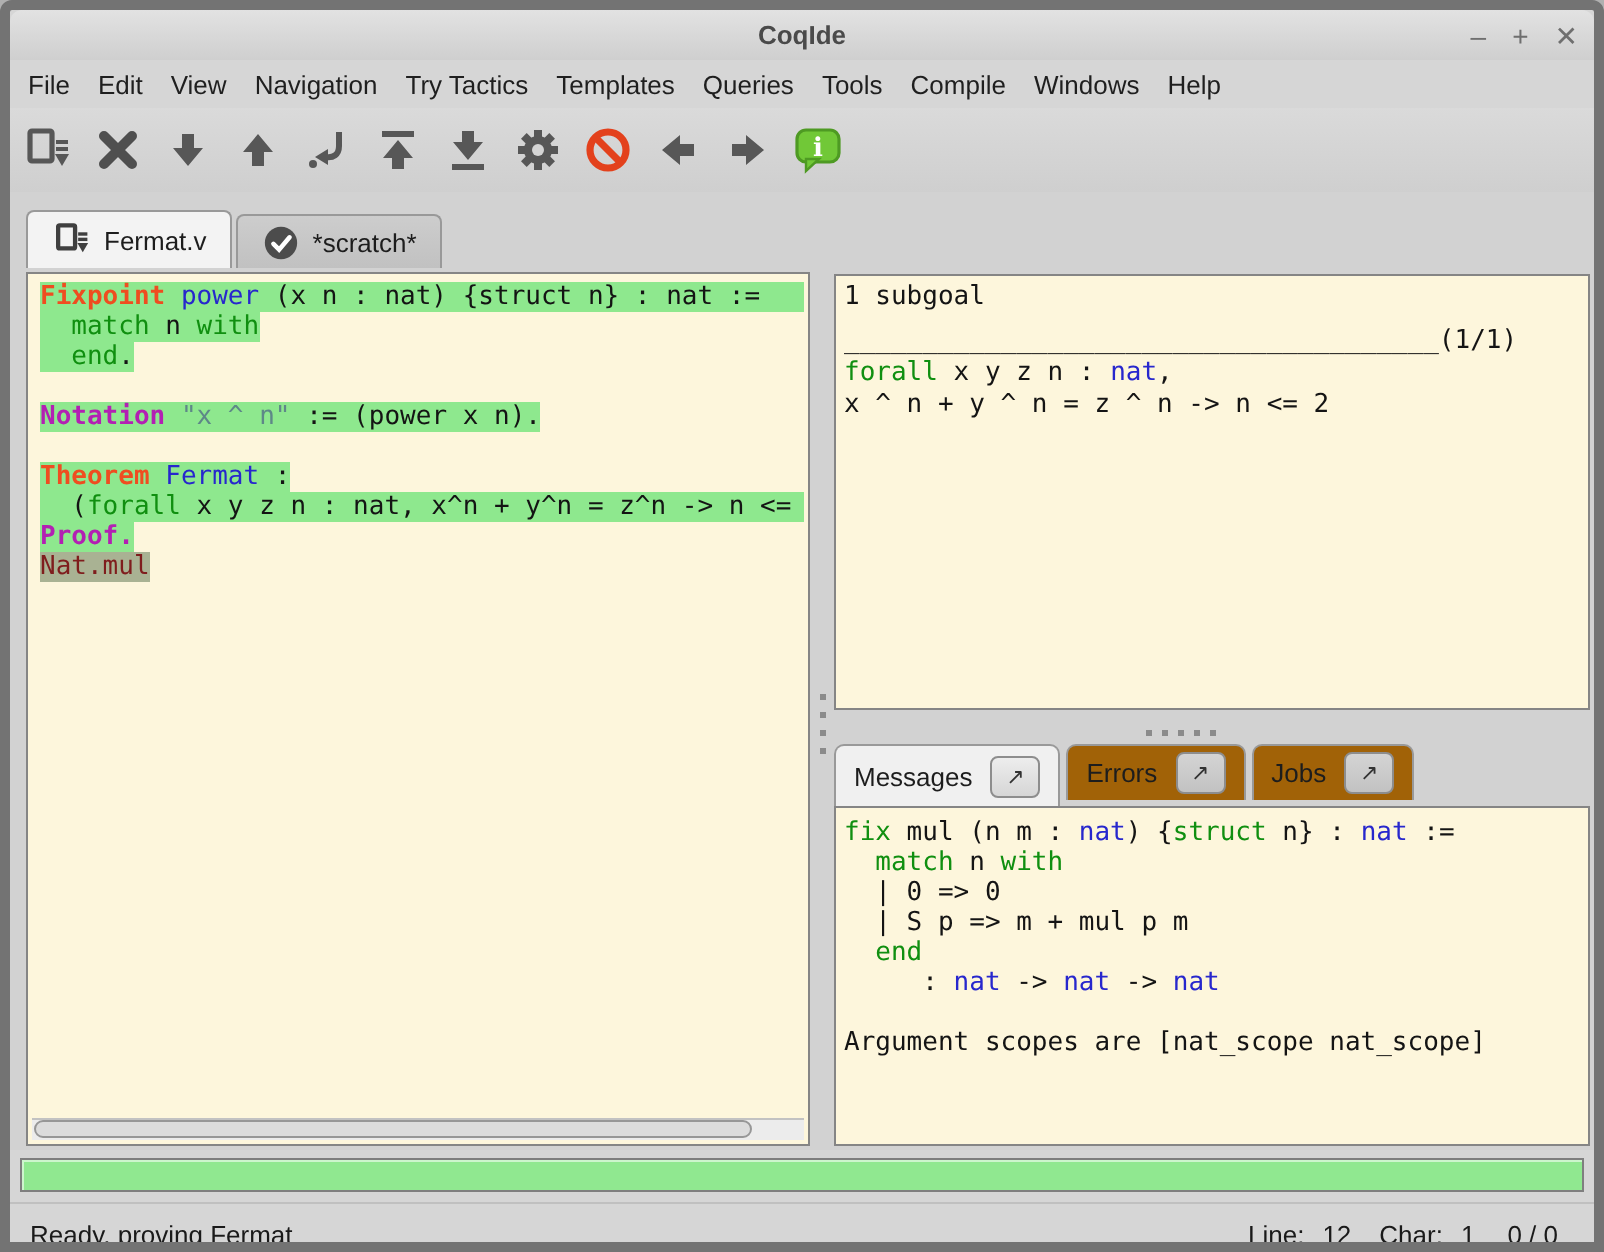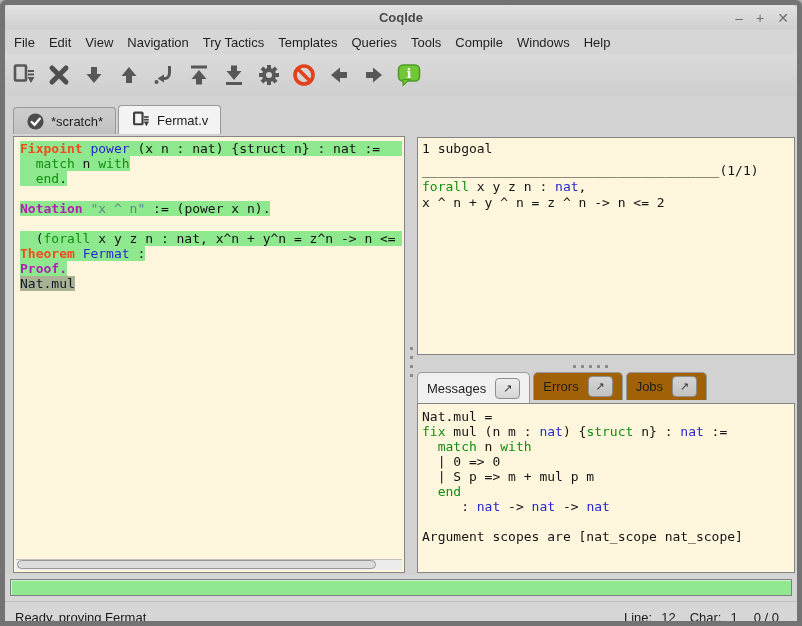--- a/index.html
+++ b/index.html
@@ -65,21 +65,21 @@
   .code-line.full{background:var(--processed-highlight);}
   .hl-text{background:var(--processed-highlight);}
   .hl-sel{background:var(--selection-bg);}
   .c-plain{color:#141414;}
   .c-kw{color:var(--keyword-green);}
   .c-decl{color:var(--decl-orange);font-weight:bold;}
   .c-ident{color:var(--ident-blue);}
   .c-type{color:var(--ident-blue);}
   .c-notation{color:var(--notation-purple);font-weight:bold;}
   .c-str{color:var(--string-teal);}
-  .c-sel{color:#0f172a;}
+  .c-sel{color:#7f1d1d;}
 
   
   .progress-row{height:26px;padding:4px 5px;box-sizing:border-box;background:#d6d6d6;}
   .progress-bar{height:17px;background:var(--progress-green);border:1px solid #7f7f7f;
     box-shadow:inset 1px 1px 0 rgba(255,255,255,.55);box-sizing:border-box;}
   .statusbar{height:30px;display:flex;align-items:center;padding:0 10px;font-size:13px;color:#1a1a1a;
     border-top:1px solid #c0c0c0;background:#d6d6d6;}
   .statusbar .spacer{flex:1;}
   .pos-label{margin-left:14px;}
   .pos-val{margin-left:9px;}
@@ -189,50 +189,50 @@
     <span class="tbtn">
       <svg width="26" height="26" viewBox="0 0 26 26">
         <rect x="2.5" y="3" width="21" height="16" rx="4.5" fill="#71c837" stroke="#4e9a23" stroke-width="1.6"></rect>
         <polygon points="7,17.5 7,23.5 13.5,17.5" fill="#71c837" stroke="#4e9a23" stroke-width="1.2"></polygon>
         <text x="13" y="16" text-anchor="middle" font-size="13" font-weight="bold" fill="#ffffff" font-family="DejaVu Serif, serif">i</text>
       </svg>
     </span>
   </div>
 
   <div class="tabbar">
-    <div class="tab inactive">
-      <svg width="19" height="19" viewBox="0 0 20 20">
-        <circle cx="10" cy="10" r="8.5" fill="#4c4c4c"></circle>
-        <path d="M6 10.5 L9 13.5 L14.5 7" fill="none" stroke="#ffffff" stroke-width="2.4" stroke-linecap="round"></path>
-      </svg>
-      <span>*scratch*</span>
-    </div>
     <div class="tab active">
       <svg width="20" height="20" viewBox="0 0 26 26">
         <rect x="4" y="3.5" width="11" height="15" rx="1" fill="none" stroke="#3f3f3f" stroke-width="2.8"></rect>
         <rect x="17" y="8" width="6" height="2.2" fill="#3f3f3f"></rect>
         <rect x="17" y="11.5" width="6" height="2.2" fill="#3f3f3f"></rect>
         <polygon points="16.5,15 23.5,15 20,21" fill="#3f3f3f"></polygon>
       </svg>
       <span>Fermat.v</span>
+    </div>
+    <div class="tab inactive">
+      <svg width="19" height="19" viewBox="0 0 20 20">
+        <circle cx="10" cy="10" r="8.5" fill="#4c4c4c"></circle>
+        <path d="M6 10.5 L9 13.5 L14.5 7" fill="none" stroke="#ffffff" stroke-width="2.4" stroke-linecap="round"></path>
+      </svg>
+      <span>*scratch*</span>
     </div>
   </div>
 
   <div class="main">
 
     <div class="pane editor-pane">
       <div class="editor-code">
           <div class="code-line full"><span><span class="c-decl">Fixpoint</span><span class="c-plain"> </span><span class="c-ident">power</span><span class="c-plain"> (x n : nat) {struct n} : nat :=</span></span></div>
           <div class="code-line"><span class="hl-text"><span class="c-plain">  </span><span class="c-kw">match</span><span class="c-plain"> n </span><span class="c-kw">with</span></span></div>
           <div class="code-line"><span class="hl-text"><span class="c-plain">  </span><span class="c-kw">end</span><span class="c-plain">.</span></span></div>
           <div class="code-line">&nbsp;</div>
           <div class="code-line"><span class="hl-text"><span class="c-notation">Notation</span><span class="c-plain"> </span><span class="c-str">"x ^ n"</span><span class="c-plain"> := (power x n).</span></span></div>
           <div class="code-line">&nbsp;</div>
+          <div class="code-line"><span class="hl-text"><span class="c-decl">Theorem</span><span class="c-plain"> </span><span class="c-ident">Fermat</span><span class="c-plain"> :</span></span></div>
           <div class="code-line full"><span><span class="c-plain">  (</span><span class="c-kw">forall</span><span class="c-plain"> x y z n : nat, x^n + y^n = z^n -&gt; n &lt;=</span></span></div>
-          <div class="code-line"><span class="hl-text"><span class="c-decl">Theorem</span><span class="c-plain"> </span><span class="c-ident">Fermat</span><span class="c-plain"> :</span></span></div>
           <div class="code-line"><span class="hl-text"><span class="c-notation">Proof.</span></span></div>
           <div class="code-line"><span class="hl-sel"><span class="c-sel">Nat.mul</span></span></div>
         </div>
       <div class="h-scroll">
         <div class="h-thumb"></div>
       </div>
     </div>
 
     <div class="vgrip">
       <i></i>
@@ -271,21 +271,20 @@
       </div>
       <div class="msg-tab inactive">
         <span>Jobs</span>
         <span class="detach-btn">
           <span>↗</span>
         </span>
       </div>
     </div>
 
     <div class="pane msg-content">
-        <div class="code-line"><span><span class="c-plain">Nat.mul =</span></span></div>
         <div class="code-line"><span><span class="c-kw">fix</span><span class="c-plain"> mul (n m : </span><span class="c-type">nat</span><span class="c-plain">) {</span><span class="c-kw">struct</span><span class="c-plain"> n} : </span><span class="c-type">nat</span><span class="c-plain"> :=</span></span></div>
         <div class="code-line"><span><span class="c-plain">  </span><span class="c-kw">match</span><span class="c-plain"> n </span><span class="c-kw">with</span></span></div>
         <div class="code-line"><span><span class="c-plain">  | 0 =&gt; 0</span></span></div>
         <div class="code-line"><span><span class="c-plain">  | S p =&gt; m + mul p m</span></span></div>
         <div class="code-line"><span><span class="c-plain">  </span><span class="c-kw">end</span></span></div>
         <div class="code-line"><span><span class="c-plain">     : </span><span class="c-type">nat</span><span class="c-plain"> -&gt; </span><span class="c-type">nat</span><span class="c-plain"> -&gt; </span><span class="c-type">nat</span></span></div>
         <div class="code-line">&nbsp;</div>
         <div class="code-line"><span><span class="c-plain">Argument scopes are [nat_scope nat_scope]</span></span></div>
       </div>
 

